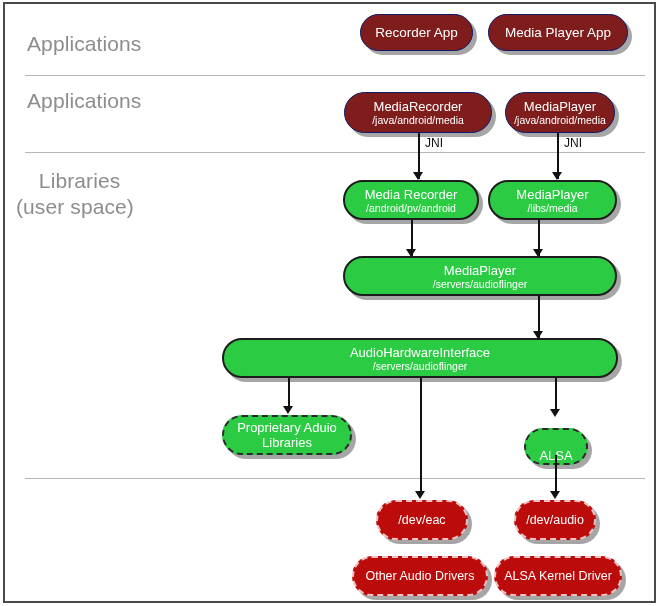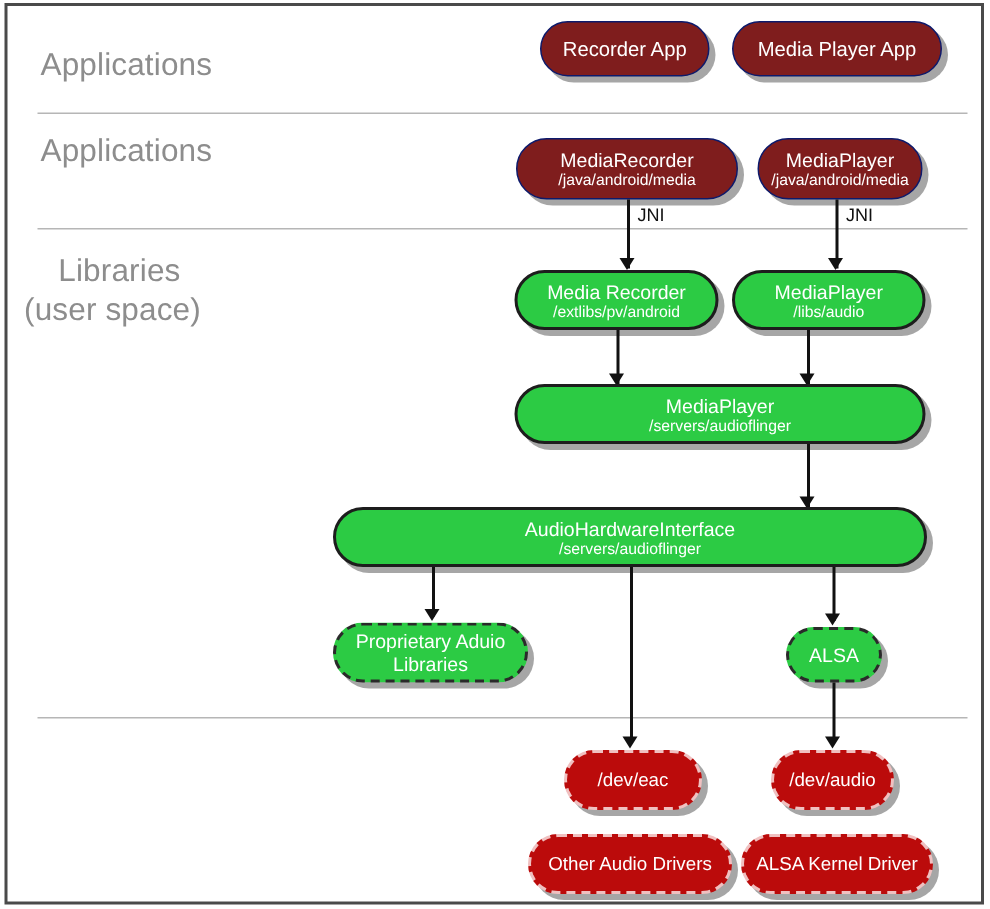--- a/index.html
+++ b/index.html
@@ -155,26 +155,26 @@
   <div class="vline" style="left:418px; top:133px; height:46px;"></div>
   <div class="arrowhead" style="left:413px; top:172px;"></div>
   <div class="edge-label" style="left:425px; top:136px;">JNI</div>
 
   <div class="vline" style="left:557px; top:133px; height:46px;"></div>
   <div class="arrowhead" style="left:552px; top:172px;"></div>
   <div class="edge-label" style="left:564px; top:136px;">JNI</div>
 
   <div class="node green" style="left:343px; top:180px; width:136px; height:40px;">
     <span class="t1">Media Recorder</span>
-    <span class="t2">/extlibs/pv/android</span>
+    <span class="t2">/android/pv/android</span>
   </div>
 
   <div class="node green" style="left:488px; top:180px; width:129px; height:40px;">
     <span class="t1">MediaPlayer</span>
-    <span class="t2">/libs/audio</span>
+    <span class="t2">/libs/media</span>
   </div>
 
   <div class="vline" style="left:411px; top:220px; height:36px;"></div>
   <div class="arrowhead" style="left:406px; top:249px;"></div>
 
   <div class="vline" style="left:538px; top:220px; height:36px;"></div>
   <div class="arrowhead" style="left:533px; top:249px;"></div>
 
   <div class="node green" style="left:343px; top:256px; width:274px; height:40px;">
     <span class="t1">MediaPlayer</span>
@@ -196,21 +196,21 @@
   <div class="arrowhead" style="left:415px; top:491px;"></div>
 
   <div class="vline" style="left:555px; top:378px; height:36px;"></div>
   <div class="arrowhead" style="left:550px; top:409px;"></div>
 
   <div class="node green dashed stack2" style="left:222px; top:415px; width:130px; height:40px;">
     <span class="t1">Proprietary Aduio</span>
     <span class="t1">Libraries</span>
   </div>
 
-  <div class="node green dashed" style="left:524px; top:418px; width:64px; height:37px;">
+  <div class="node green dashed" style="left:524px; top:428px; width:64px; height:37px;justify-content:flex-end;">
     <span class="t1">ALSA</span>
   </div>
 
   <div class="vline" style="left:555px; top:455px; height:39px;"></div>
   <div class="arrowhead" style="left:550px; top:491px;"></div>
 
   <div class="node red dashed" style="left:376px; top:500px; width:92px; height:40px;">
     <span class="t1">/dev/eac</span>
   </div>
 

